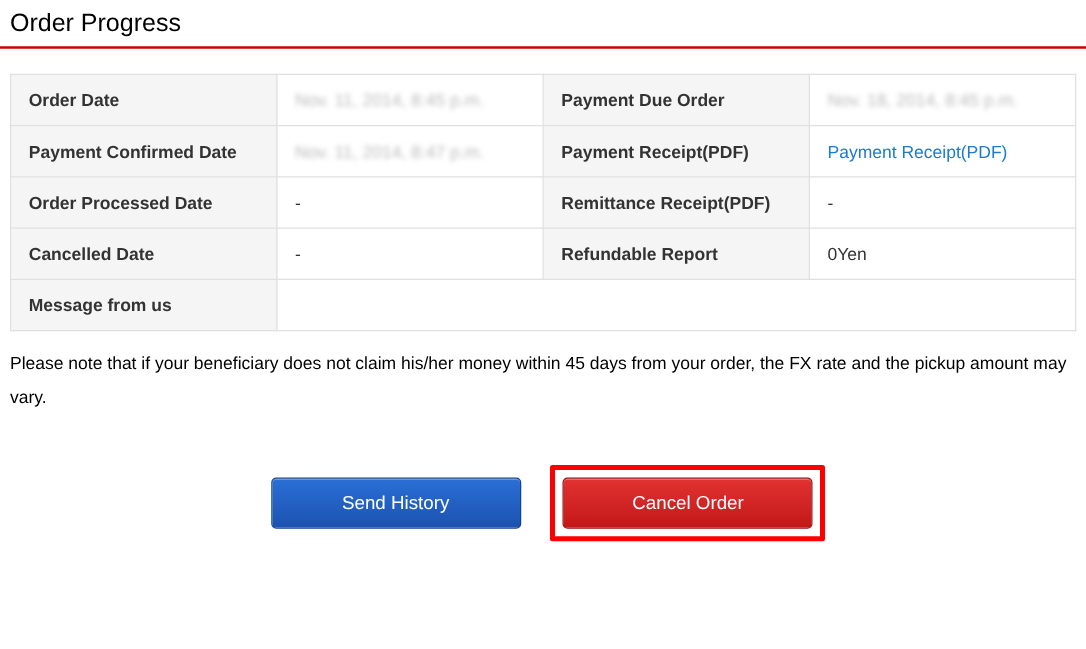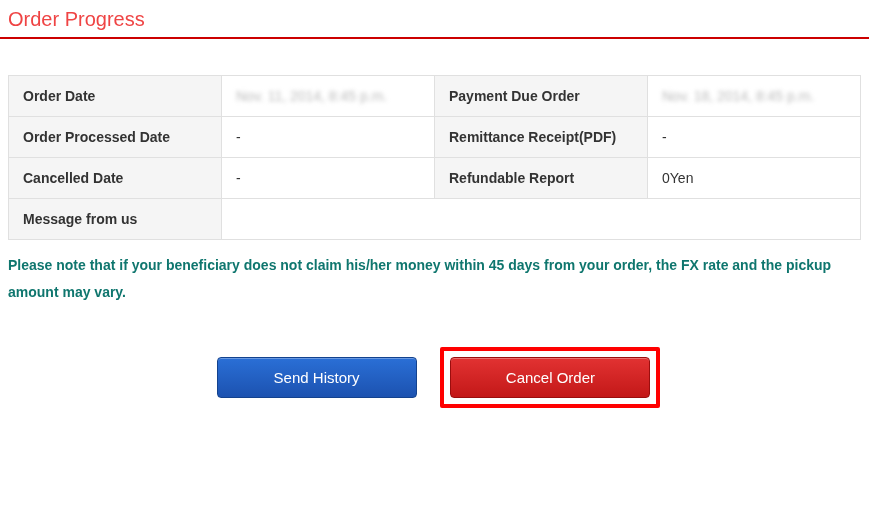--- a/index.html
+++ b/index.html
@@ -7,24 +7,24 @@
       font-family: Arial, sans-serif;
       font-size: 14px;
       color: #333;
       background: #fff;
       width: 869px;
       padding: 0;
     }
     .section-title {
       font-size: 20px;
       font-weight: normal;
-      color: #ef4444;
+      color: #000000;
       padding: 8px 0 6px 8px;
       border-bottom: 2px solid #c00;
-      margin-bottom: 36px;
+      margin-bottom: 20px;
     }
     .progress-table {
       width: calc(100% - 16px);
       margin: 0 8px;
       border-collapse: collapse;
       border: 1px solid #e0e0e0;
     }
     .progress-table td {
       border: 1px solid #e0e0e0;
       padding: 12px 14px;
@@ -47,22 +47,21 @@
     }
     .link-pdf {
       color: #1a7bd0;
       text-decoration: none;
       cursor: pointer;
     }
     .notes {
       padding: 12px 8px;
       font-size: 14px;
       line-height: 1.9;
-      color: #0f766e;
-      font-weight: bold;
+      color: #000000;
     }
     .button-row {
       text-align: center;
       padding: 30px 0 20px 0;
     }
     .btn {
       display: inline-block;
       width: 200px;
       padding: 11px 0;
       border: none;
@@ -100,20 +99,26 @@
 
 <table class="progress-table">
   <tbody id="table-body">
       <tr>
         <td class="label">Order Date</td>
         <td class="value"><span class="blurred">Nov. 11, 2014, 8:45 p.m.</span></td>
         <td class="label">Payment Due Order</td>
         <td class="value"><span class="blurred">Nov. 18, 2014, 8:45 p.m.</span></td>
       </tr>
       <tr>
+        <td class="label">Payment Confirmed Date</td>
+        <td class="value"><span class="blurred">Nov. 11, 2014, 8:47 p.m.</span></td>
+        <td class="label">Payment Receipt(PDF)</td>
+        <td class="value"><a class="link-pdf" href="#">Payment Receipt(PDF)</a></td>
+      </tr>
+      <tr>
         <td class="label">Order Processed Date</td>
         <td class="value">-</td>
         <td class="label">Remittance Receipt(PDF)</td>
         <td class="value">-</td>
       </tr>
       <tr>
         <td class="label">Cancelled Date</td>
         <td class="value">-</td>
         <td class="label">Refundable Report</td>
         <td class="value">0Yen</td>

